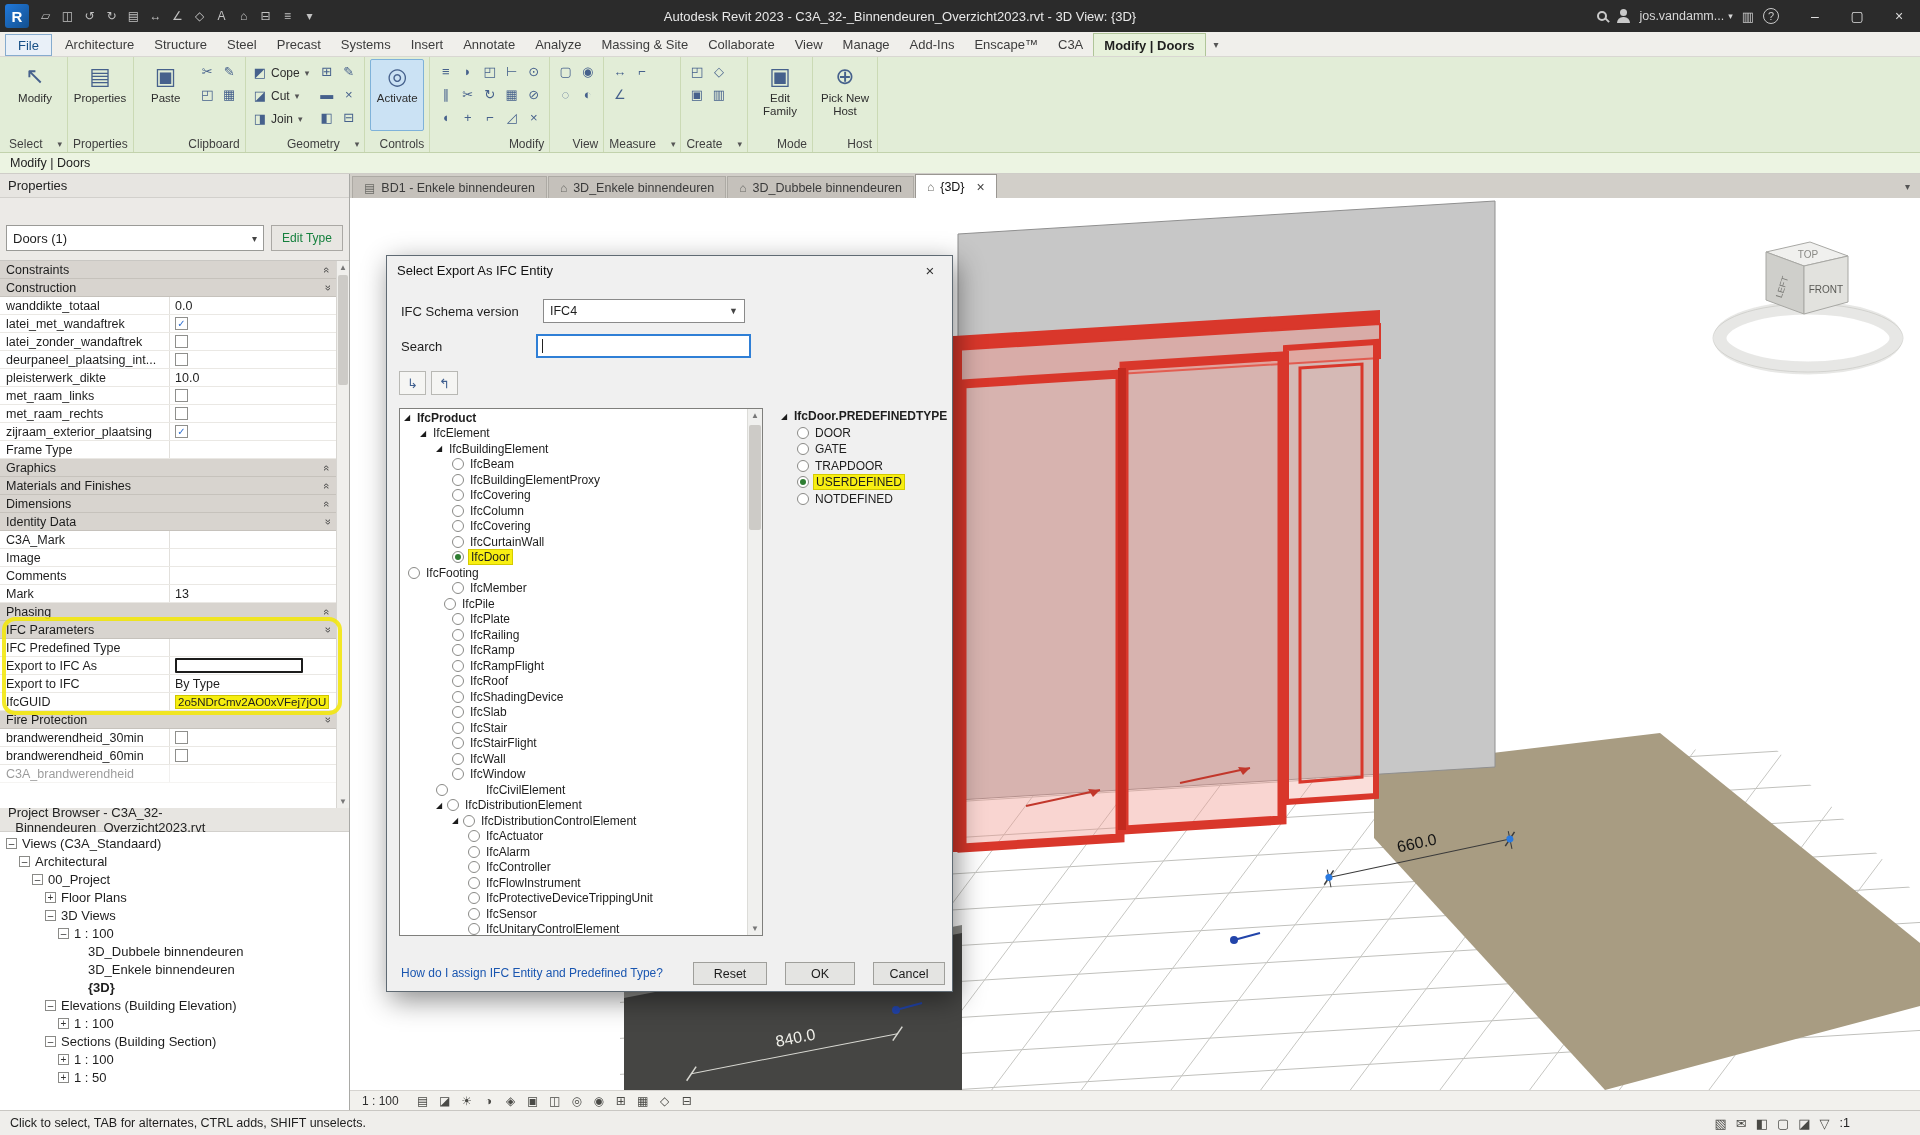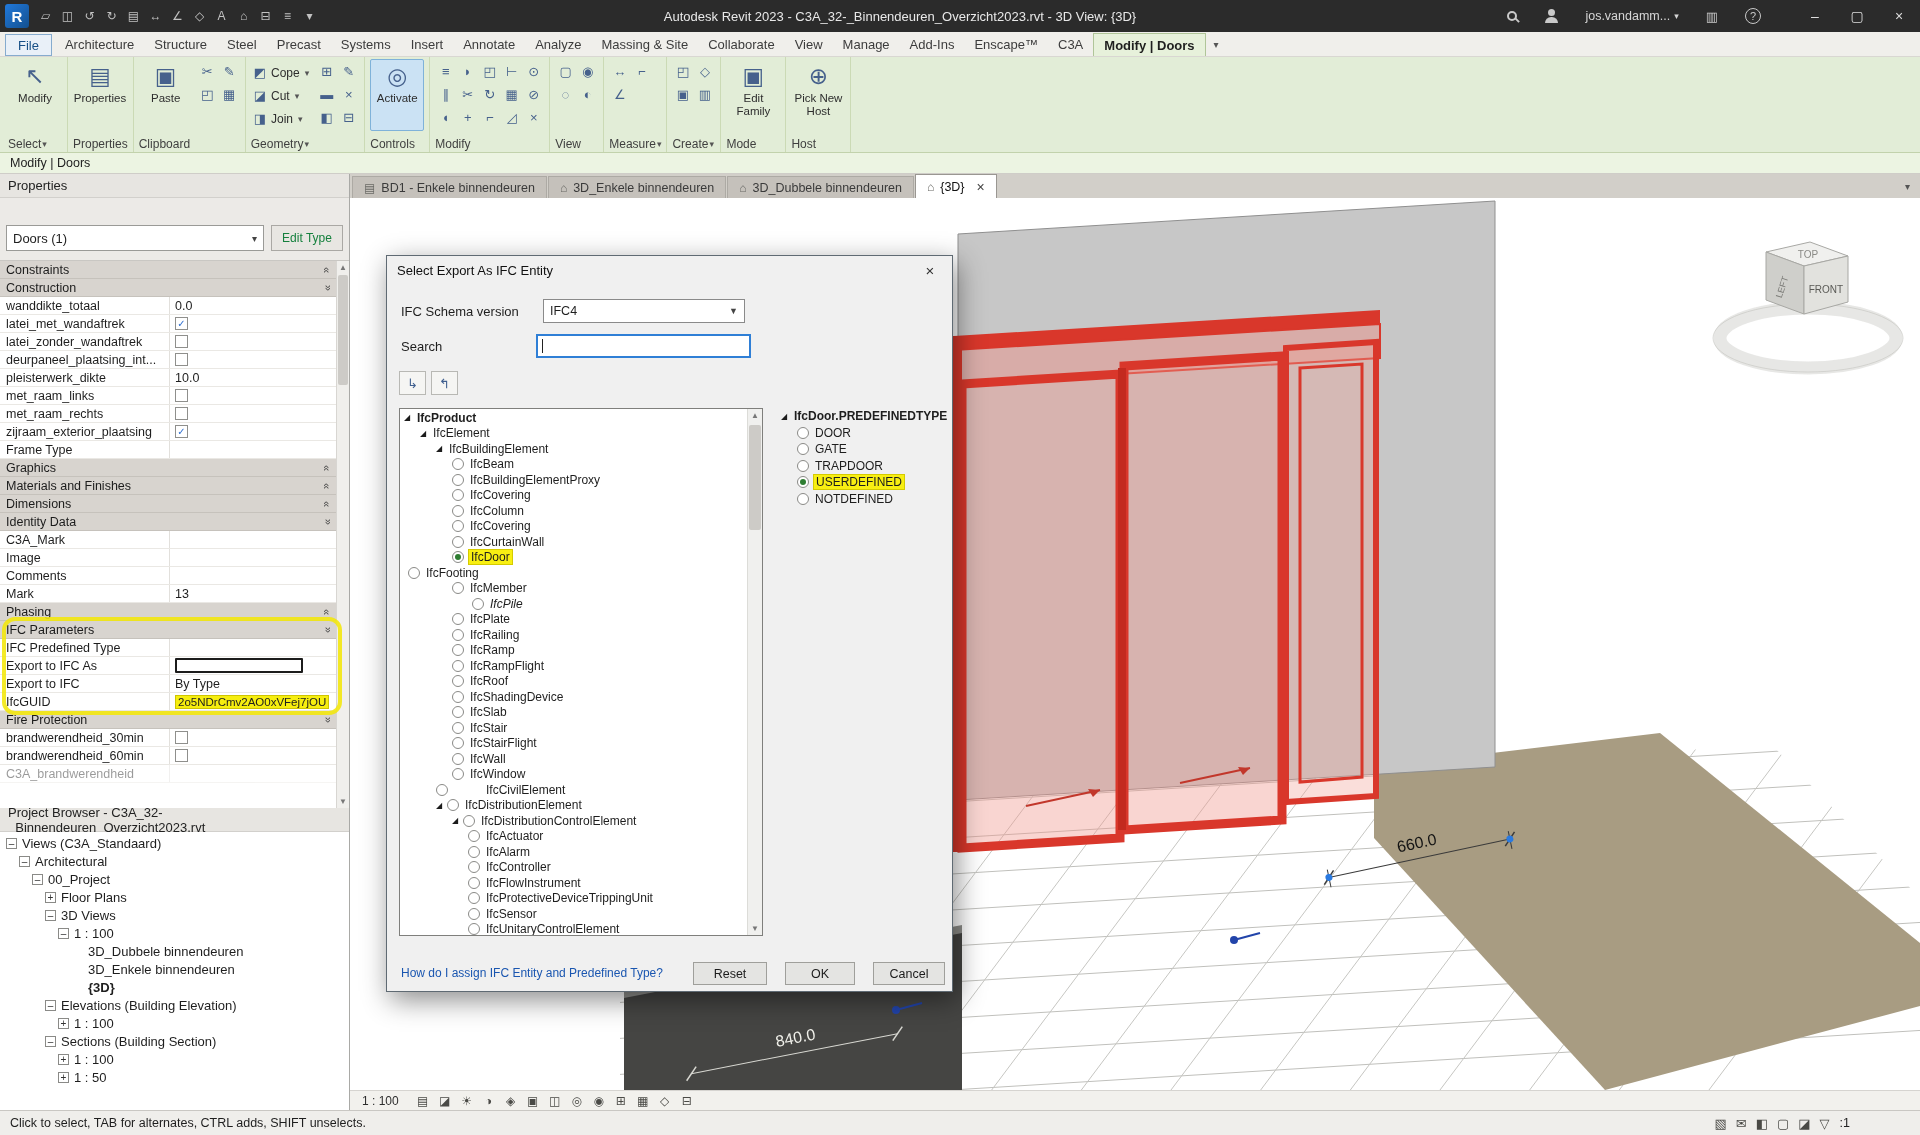--- a/index.html
+++ b/index.html
@@ -6,21 +6,21 @@
 html,body{width:1920px;height:1135px;overflow:hidden}
 body{font-family:"Liberation Sans","DejaVu Sans",sans-serif;background:#fff;color:#1e1e1e;cursor:default}
 #app{position:absolute;inset:0;width:1920px;height:1135px;overflow:hidden;background:#fff}
 
 
 .titlebar{position:absolute;left:0;top:0;width:100%;height:32px;background:#2b2b2b;display:flex;align-items:center;color:#c9c9c9;font-size:13px;z-index:30}
 .rlogo{width:24px;height:24px;margin:0 6px 0 5px;border-radius:3px;background:linear-gradient(135deg,#2079dc,#14508f);color:#fff;font-weight:bold;display:flex;align-items:center;justify-content:center;font-size:15px;flex:0 0 24px}
 .qat{display:flex;gap:1px;align-items:center}
 .qat .ic{width:21px;height:21px;display:flex;align-items:center;justify-content:center;font-size:12px;color:#c2c2c2}
 .tb-title{position:absolute;left:300px;right:420px;text-align:center;color:#e8e8e8;font-size:13px;white-space:nowrap;overflow:hidden;pointer-events:none}
-.tb-right{margin-left:auto;display:flex;align-items:center;gap:27px;z-index:2}
+.tb-right{margin-left:auto;display:flex;align-items:center;gap:9px;z-index:2}
 .mag{width:10px;height:10px;border:2px solid #c9c9c9;border-radius:50%;position:relative}
 .mag::after{content:"";position:absolute;width:6px;height:2px;background:#c9c9c9;transform:rotate(45deg);right:-5px;bottom:-2px}
 .avatar{width:14px;height:14px;position:relative}
 .avatar::before{content:"";position:absolute;left:4px;top:0;width:7px;height:7px;border-radius:50%;background:#c9c9c9}
 .avatar::after{content:"";position:absolute;left:1px;bottom:0;width:13px;height:6px;border-radius:6px 6px 0 0;background:#c9c9c9}
 .tb-user{display:flex;align-items:center;gap:4px;font-size:12.5px;color:#d6d6d6}
 .helpq{width:16px;height:16px;border:1.5px solid #c9c9c9;border-radius:50%;font-size:11px;display:flex;align-items:center;justify-content:center;color:#c9c9c9}
 .winbtns{display:flex;margin-left:6px}
 .winbtn{width:42px;height:32px;display:flex;align-items:center;justify-content:center;font-size:14px;color:#ddd}
 
@@ -28,21 +28,21 @@
 .tabrow{position:absolute;top:32px;left:0;width:100%;height:25px;background:#f0efeb;display:flex;align-items:stretch;padding-left:5px;font-size:13px;border-bottom:1px solid #d9d7d2;z-index:29}
 .rtab{padding:0 10px;display:flex;align-items:center;color:#3c3c3c;white-space:nowrap}
 .rtab.file{background:#e9f0f8;border:1px solid #86abce;color:#174f86;margin:2px 3px 0 0;padding:0 12px}
 .rtab.active{background:#e7f1db;border:1px solid #b0c599;border-bottom:none;font-weight:bold;color:#1f1f1f;margin-top:1px}
 .tab-extra{display:flex;align-items:center;padding:0 8px;color:#555;font-size:10px}
 
 
 .ribbon{position:absolute;top:57px;left:0;width:100%;height:96px;background:#e2edd7;border-bottom:1px solid #c2d2ac;display:flex;align-items:stretch;padding-left:3px;z-index:28}
 .rpanel{display:flex;flex-direction:column;border-right:1px solid #cbdab5;padding:2px 5px 0}
 .rpanel-body{flex:1;display:flex;align-items:flex-start;gap:4px}
-.rpanel-label{height:17px;font-size:12px;color:#3f3f3f;display:flex;align-items:center;justify-content:flex-start;gap:1px;white-space:nowrap}
+.rpanel-label{height:17px;font-size:12px;color:#3f3f3f;display:flex;align-items:center;justify-content:flex-end;gap:15px;white-space:nowrap}
 .bigbtn{width:54px;min-height:72px;display:flex;flex-direction:column;align-items:center;padding-top:3px;gap:2px;border:1px solid transparent;border-radius:2px;font-size:11.5px;text-align:center;color:#2e2e2e;line-height:1.15}
 .bigbtn .bic{font-size:23px;line-height:27px;color:#46618c}
 .bigbtn.active{background:#cbe2f4;border-color:#7fb2d9}
 .smallgrid{display:grid;grid-auto-flow:column;gap:1px;padding-top:2px}
 .sic{width:21px;height:20px;display:flex;align-items:center;justify-content:center;font-size:13px;color:#46618c;border-radius:2px}
 .geocol{display:flex;flex-direction:column;padding-top:2px}
 .georow{display:flex;align-items:center;gap:5px;font-size:12px;height:23px;color:#2e2e2e;padding:0 3px;white-space:nowrap}
 .gic{font-size:13px;color:#46618c}
 .ddarrow{font-size:9px;color:#555}
 
@@ -828,21 +828,21 @@
             <span class="dlabel hl">IfcDoor</span>
           </div>
           <div class="drow" style=" margin-left: 8px;">
             <span class="radio"></span>
             <span class="dlabel">IfcFooting</span>
           </div>
           <div class="drow" style="padding-left: 52px;">
             <span class="radio"></span>
             <span class="dlabel">IfcMember</span>
           </div>
-          <div class="drow" style="padding-left: 72px; font-style: italic;">
+          <div class="drow" style="padding-left: 44px;">
             <span class="radio"></span>
             <span class="dlabel">IfcPile</span>
           </div>
           <div class="drow" style="padding-left: 52px;">
             <span class="radio"></span>
             <span class="dlabel">IfcPlate</span>
           </div>
           <div class="drow" style="padding-left: 52px;">
             <span class="radio"></span>
             <span class="dlabel">IfcRailing</span>

